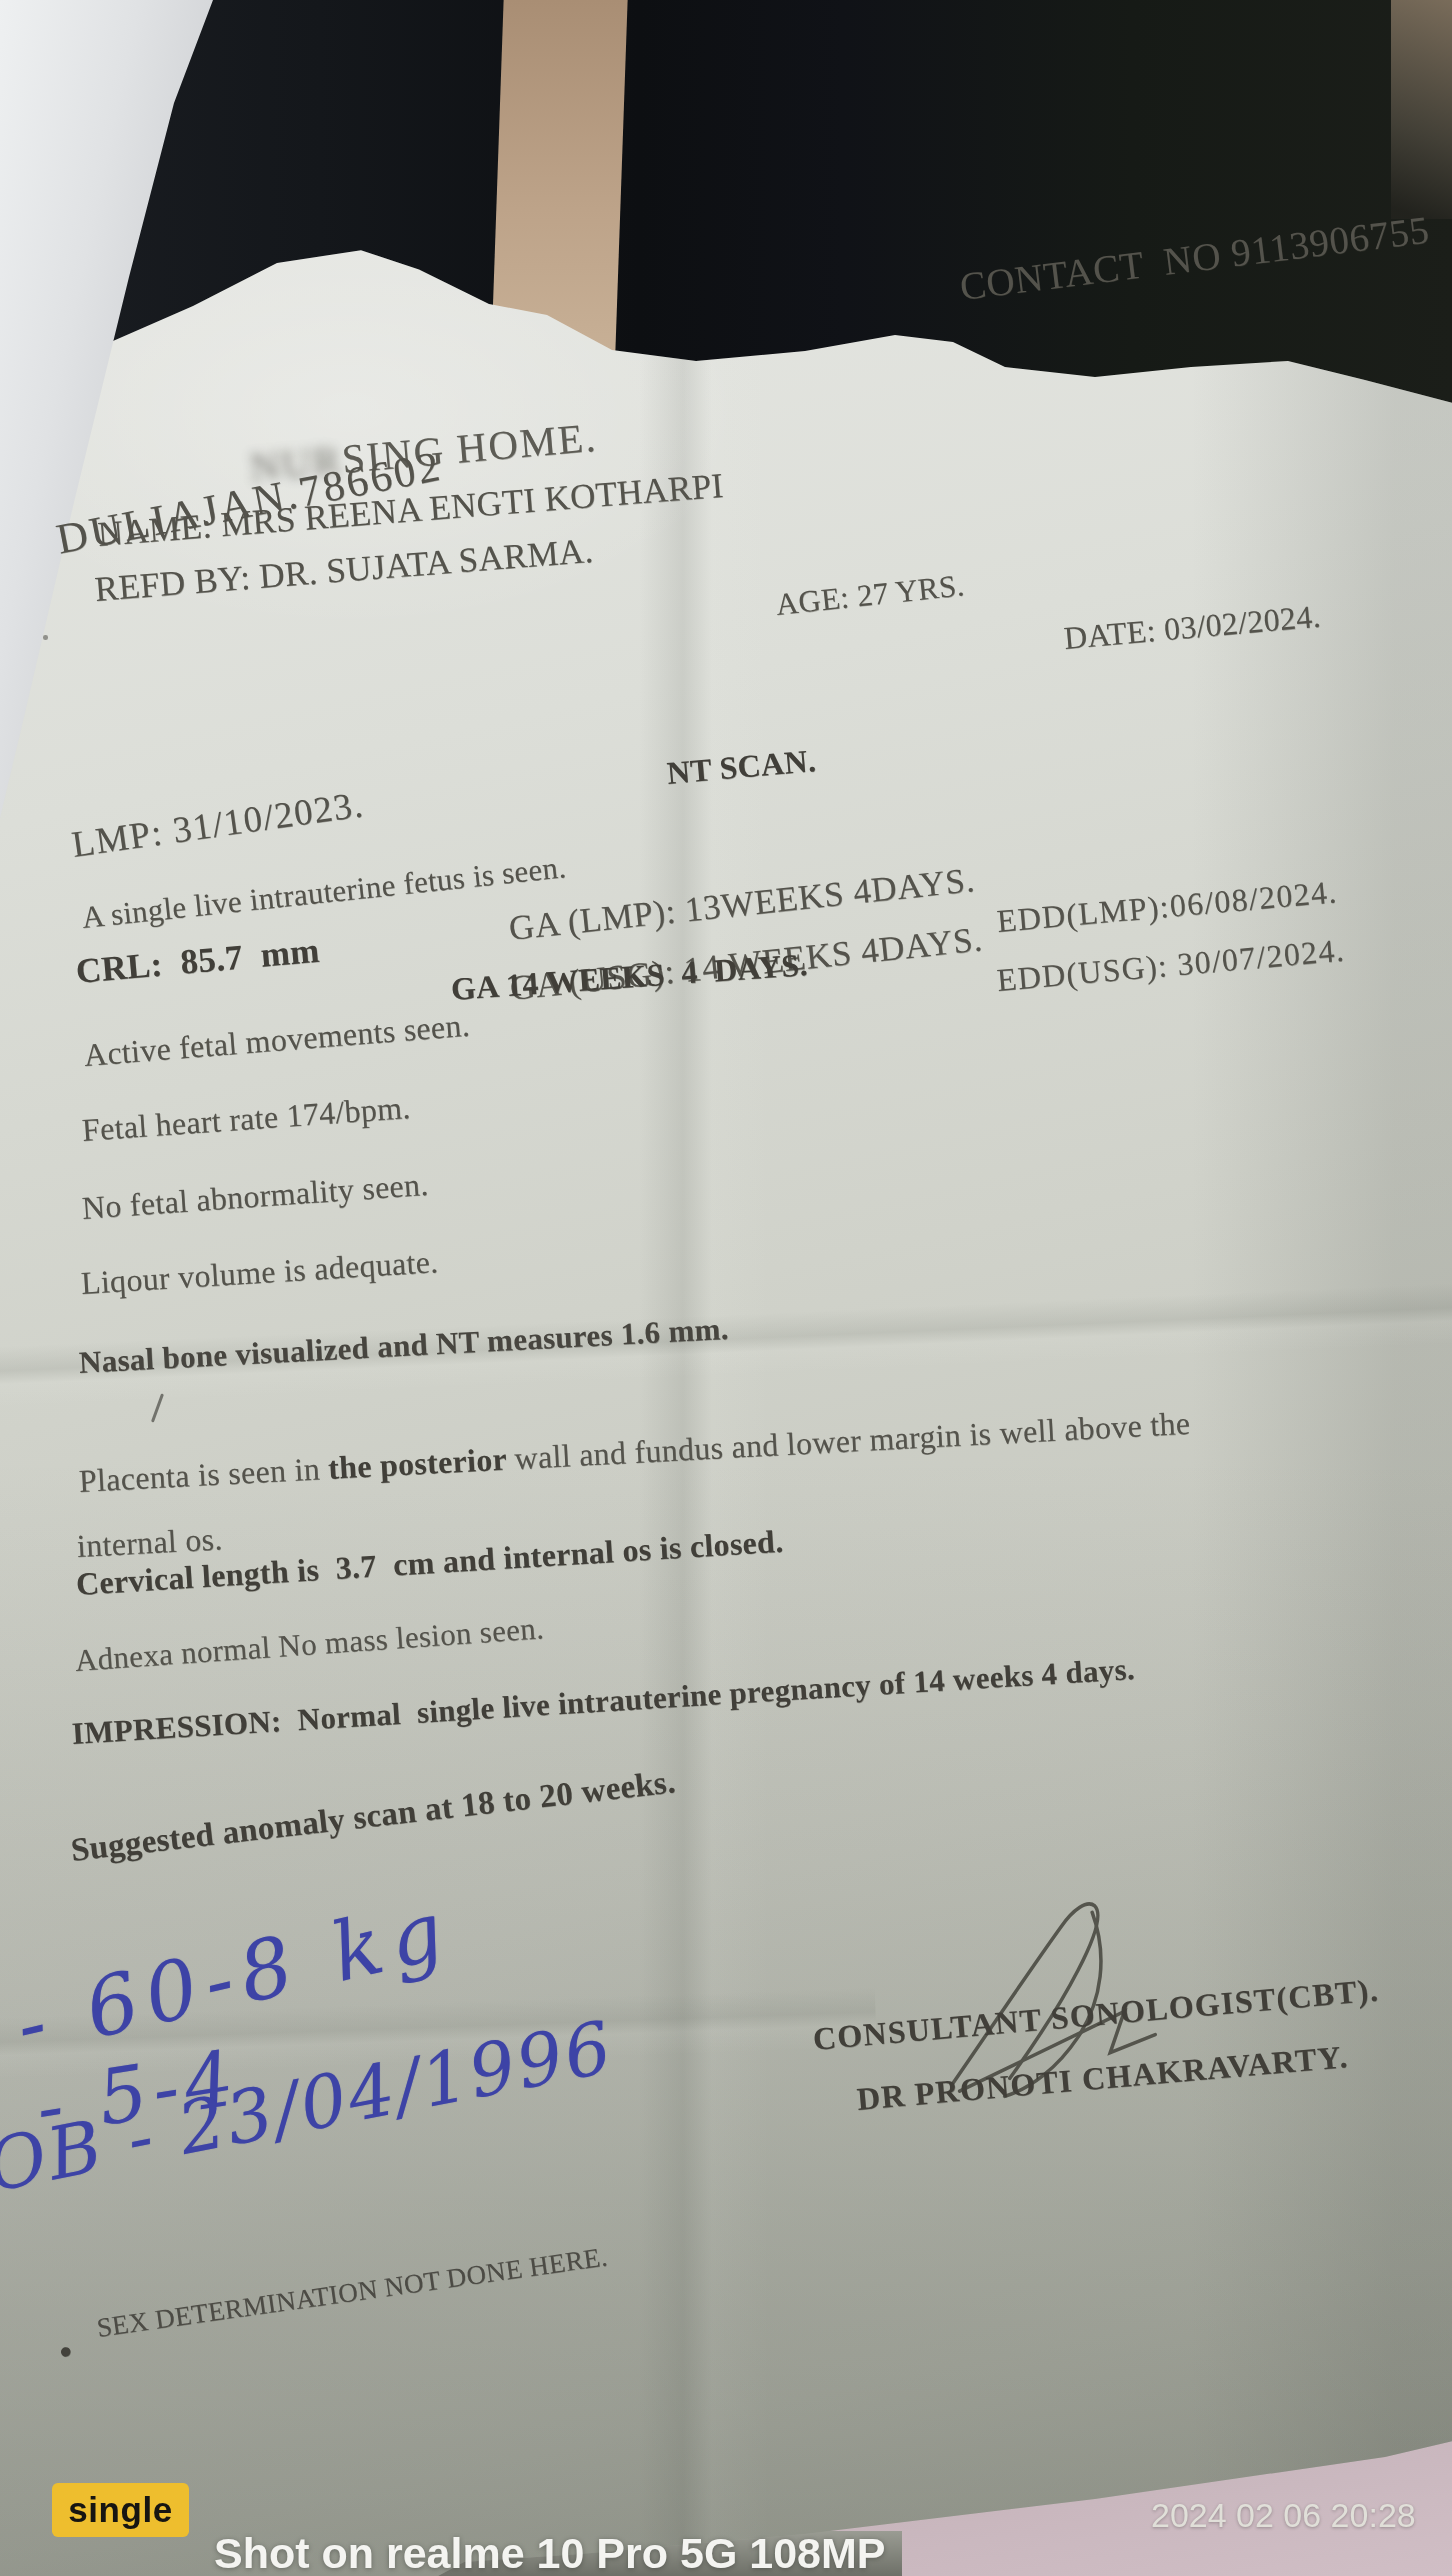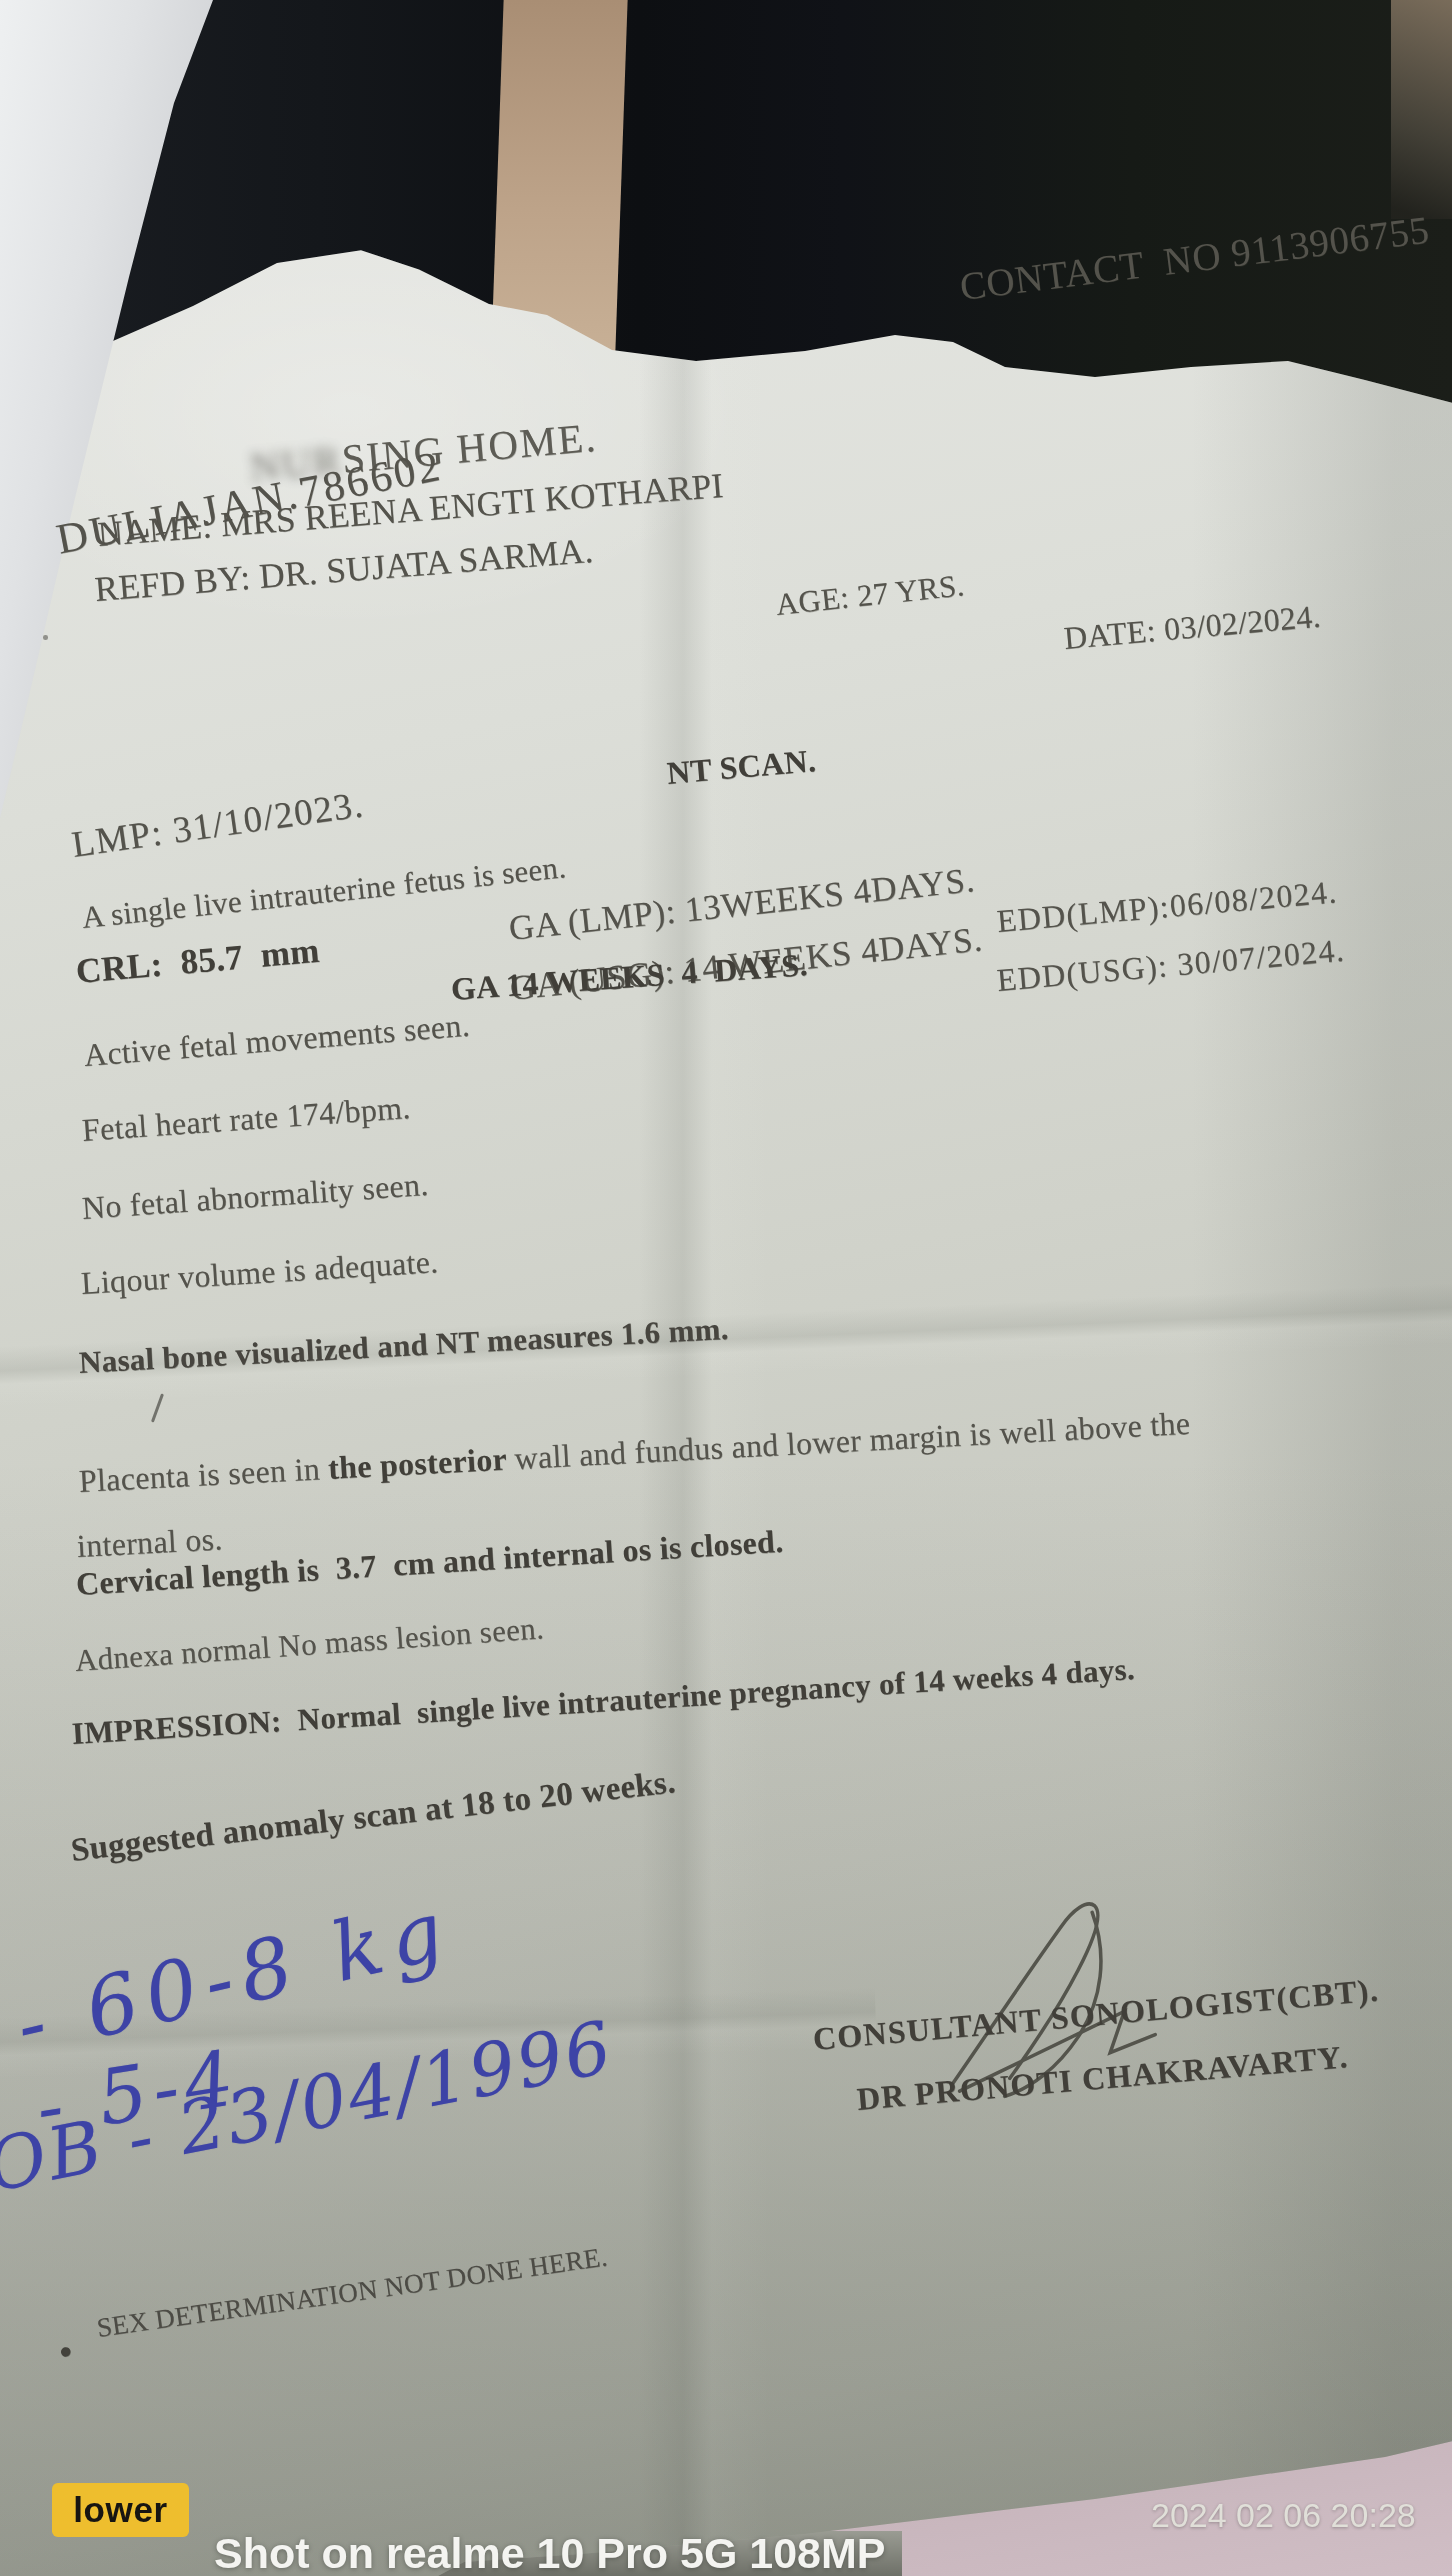--- a/index.html
+++ b/index.html
@@ -113,19 +113,19 @@
       <path d="M 100 322 L 356 198 L 334 262 L 404 234"></path>
     </g>
   </svg>
   <div class="t bld" style="left:813px;top:2021px;font-size:32px;letter-spacing:1.3px;transform:rotate(-5deg);">CONSULTANT SONOLOGIST(CBT).</div>
   <div class="t bld" style="left:857px;top:2081px;font-size:32px;letter-spacing:1.3px;transform:rotate(-5deg);">DR PRONOTI CHAKRAVARTY.</div>
 
   <div class="t" style="left:59px;top:2339px;font-size:22px;color:#43423c;transform:rotate(-8deg);">●</div>
   <div class="t" style="left:97px;top:2313px;font-size:27px;transform:rotate(-8deg);color:#4c4b45;">SEX DETERMINATION NOT DONE HERE.</div>
 
   <div class="wm-badge">
-      <span>lower</span>
+      <span>single</span>
     </div>
   <div class="wm-caption">Shot on realme 10 Pro 5G 108MP</div>
   <div class="wm-time">2024 02 06 20:28</div>
 
 </div>
 
 
 </body></html>

